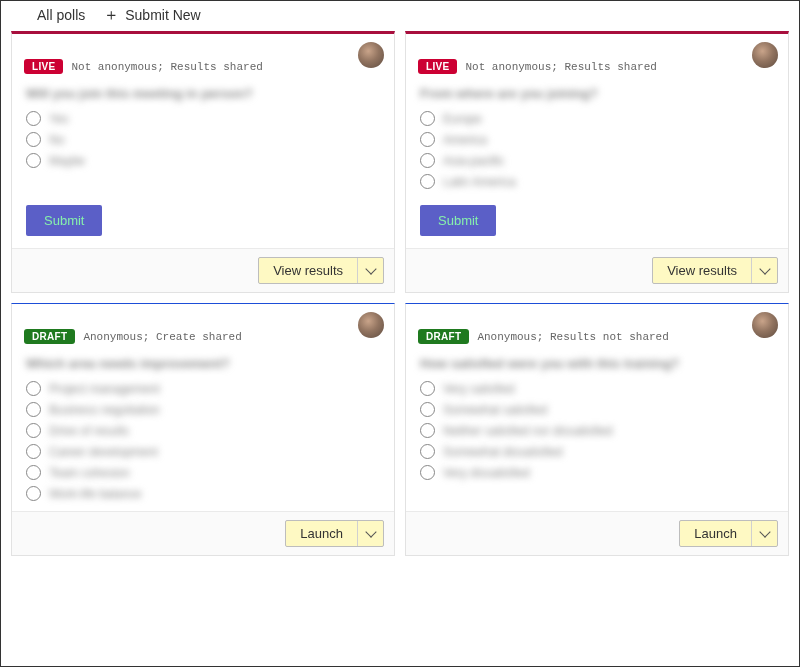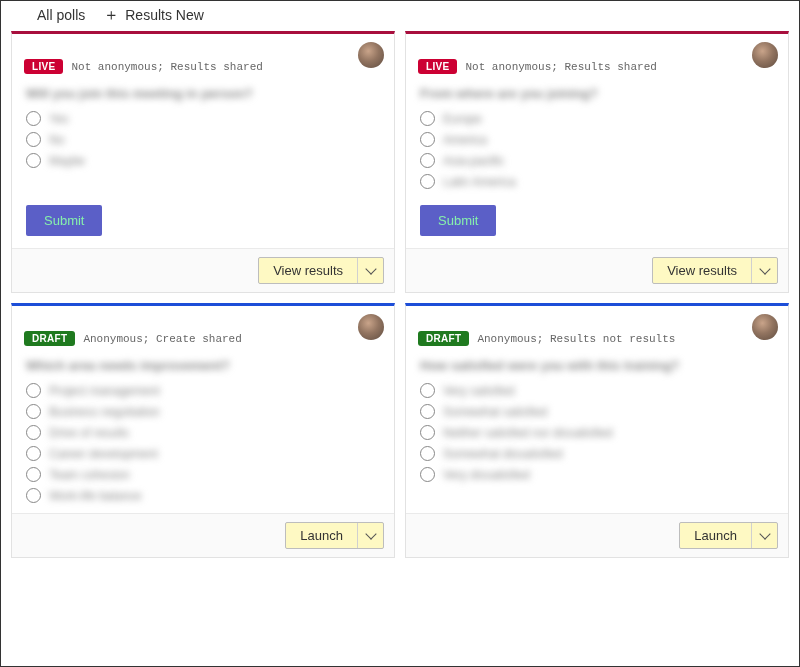--- a/index.html
+++ b/index.html
@@ -38,21 +38,21 @@
     padding: 4px 10px 10px 10px;
   }
   .card {
     border: 1px solid #e2e2e2;
     background: #fff;
     display: flex;
     flex-direction: column;
     position: relative;
   }
   .card.live { border-top: 3px solid #a80f3d; }
-  .card.draft { border-top: 3px solid #1d4ed8; }
+  .card.draft { border-top: 1px solid #1d4ed8; }
   .card-head {
     display: flex;
     align-items: center;
     gap: 8px;
     padding: 25px 12px 4px 12px;
     position: relative;
   }
   .badge {
     font-size: 10px;
     font-weight: 700;
@@ -165,21 +165,21 @@
     margin-top: -3px;
   }
 </style>
 </head>
 <body>
 
 <div class="header">
   <span class="title">All polls</span>
   <div class="create-new">
     <span class="plus-icon">＋</span>
-    <span>Results New</span>
+    <span>Submit New</span>
   </div>
 </div>
 
 <div class="grid">
 
   <div class="card live">
     <div class="card-head">
       <span class="badge live">LIVE</span>
       <span class="meta">Not anonymous; Results shared</span>
       <div class="avatar"></div>
@@ -295,21 +295,21 @@
         <button class="split-caret">
             <span class="chevron"></span>
           </button>
       </div>
     </div>
   </div>
 
   <div class="card draft">
     <div class="card-head">
       <span class="badge draft">DRAFT</span>
-      <span class="meta">Anonymous; Results not results</span>
+      <span class="meta">Anonymous; Results not shared</span>
       <div class="avatar"></div>
     </div>
     <div class="card-body">
       <div class="question">How satisfied were you with this training?</div>
       <div class="options">
         <div class="option">
             <span class="radio"></span>
             <span class="opt-text">Very satisfied</span>
           </div>
         <div class="option">

